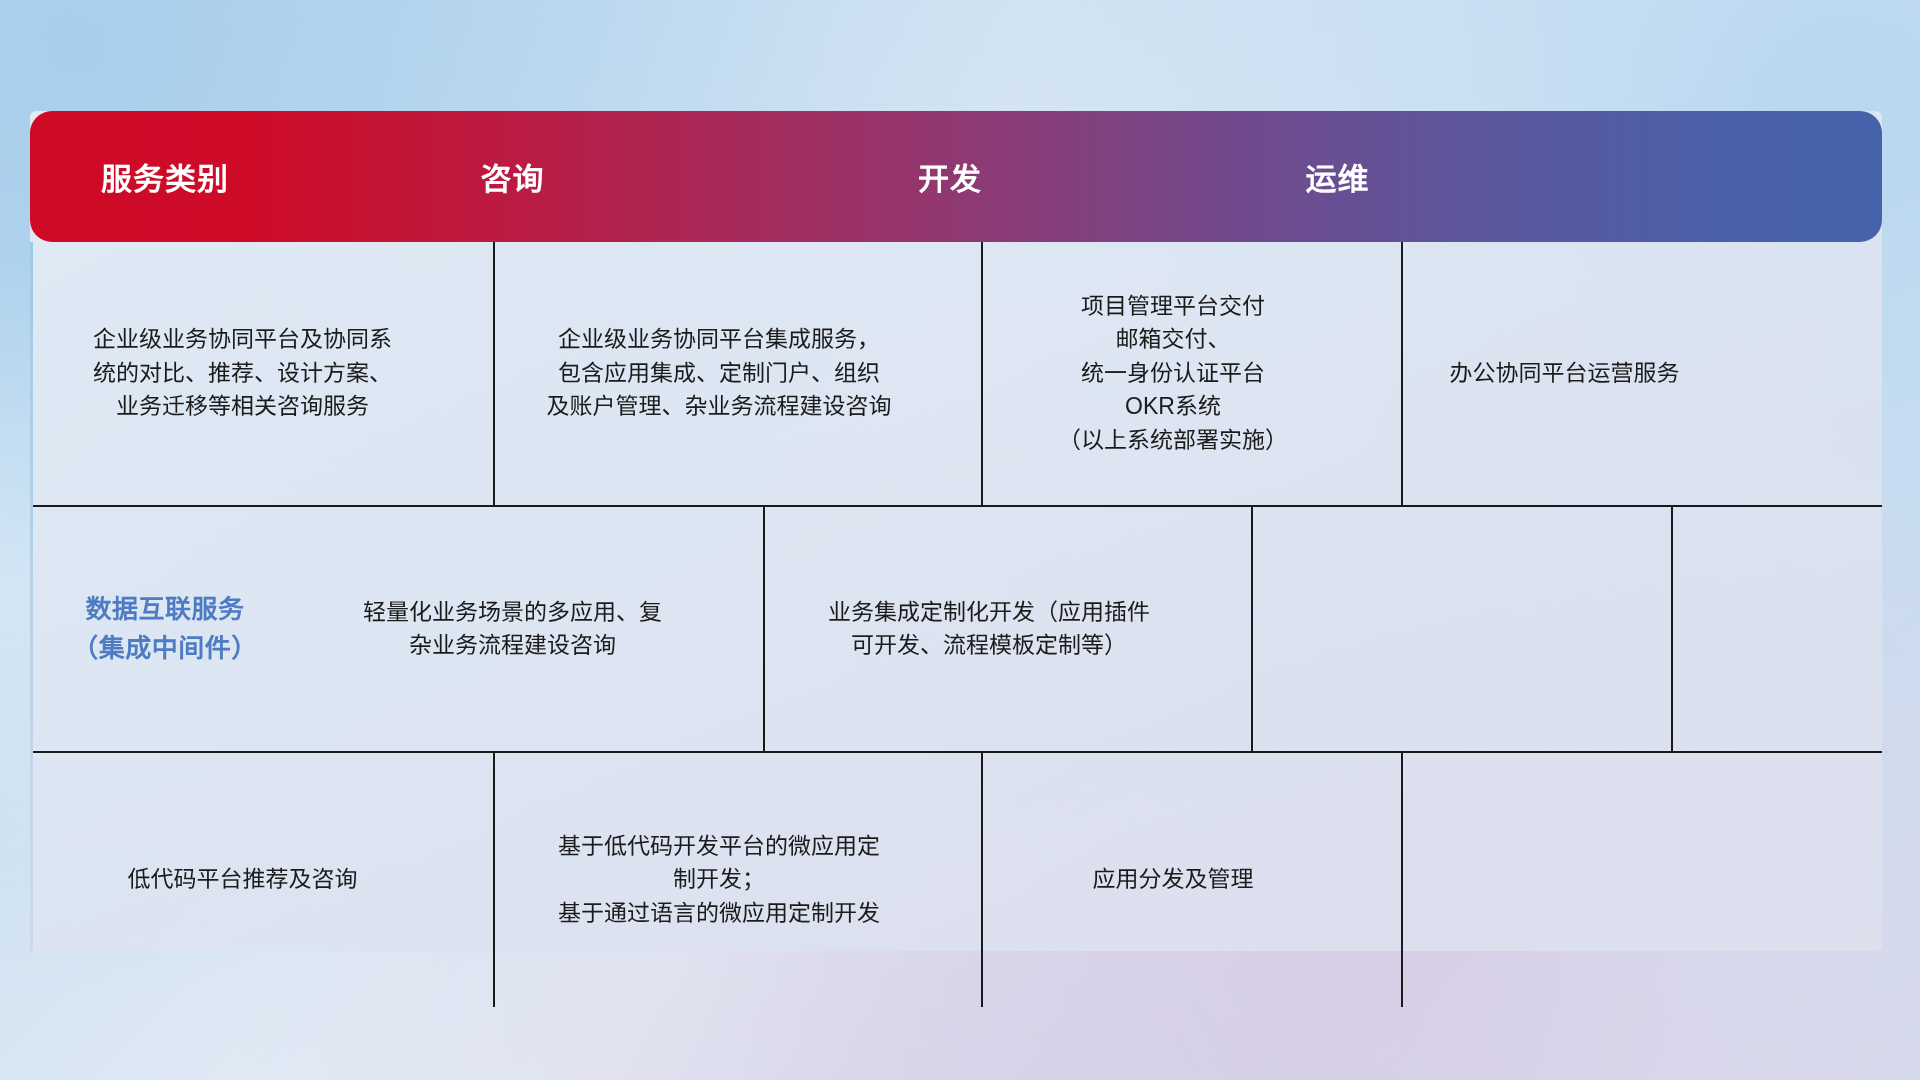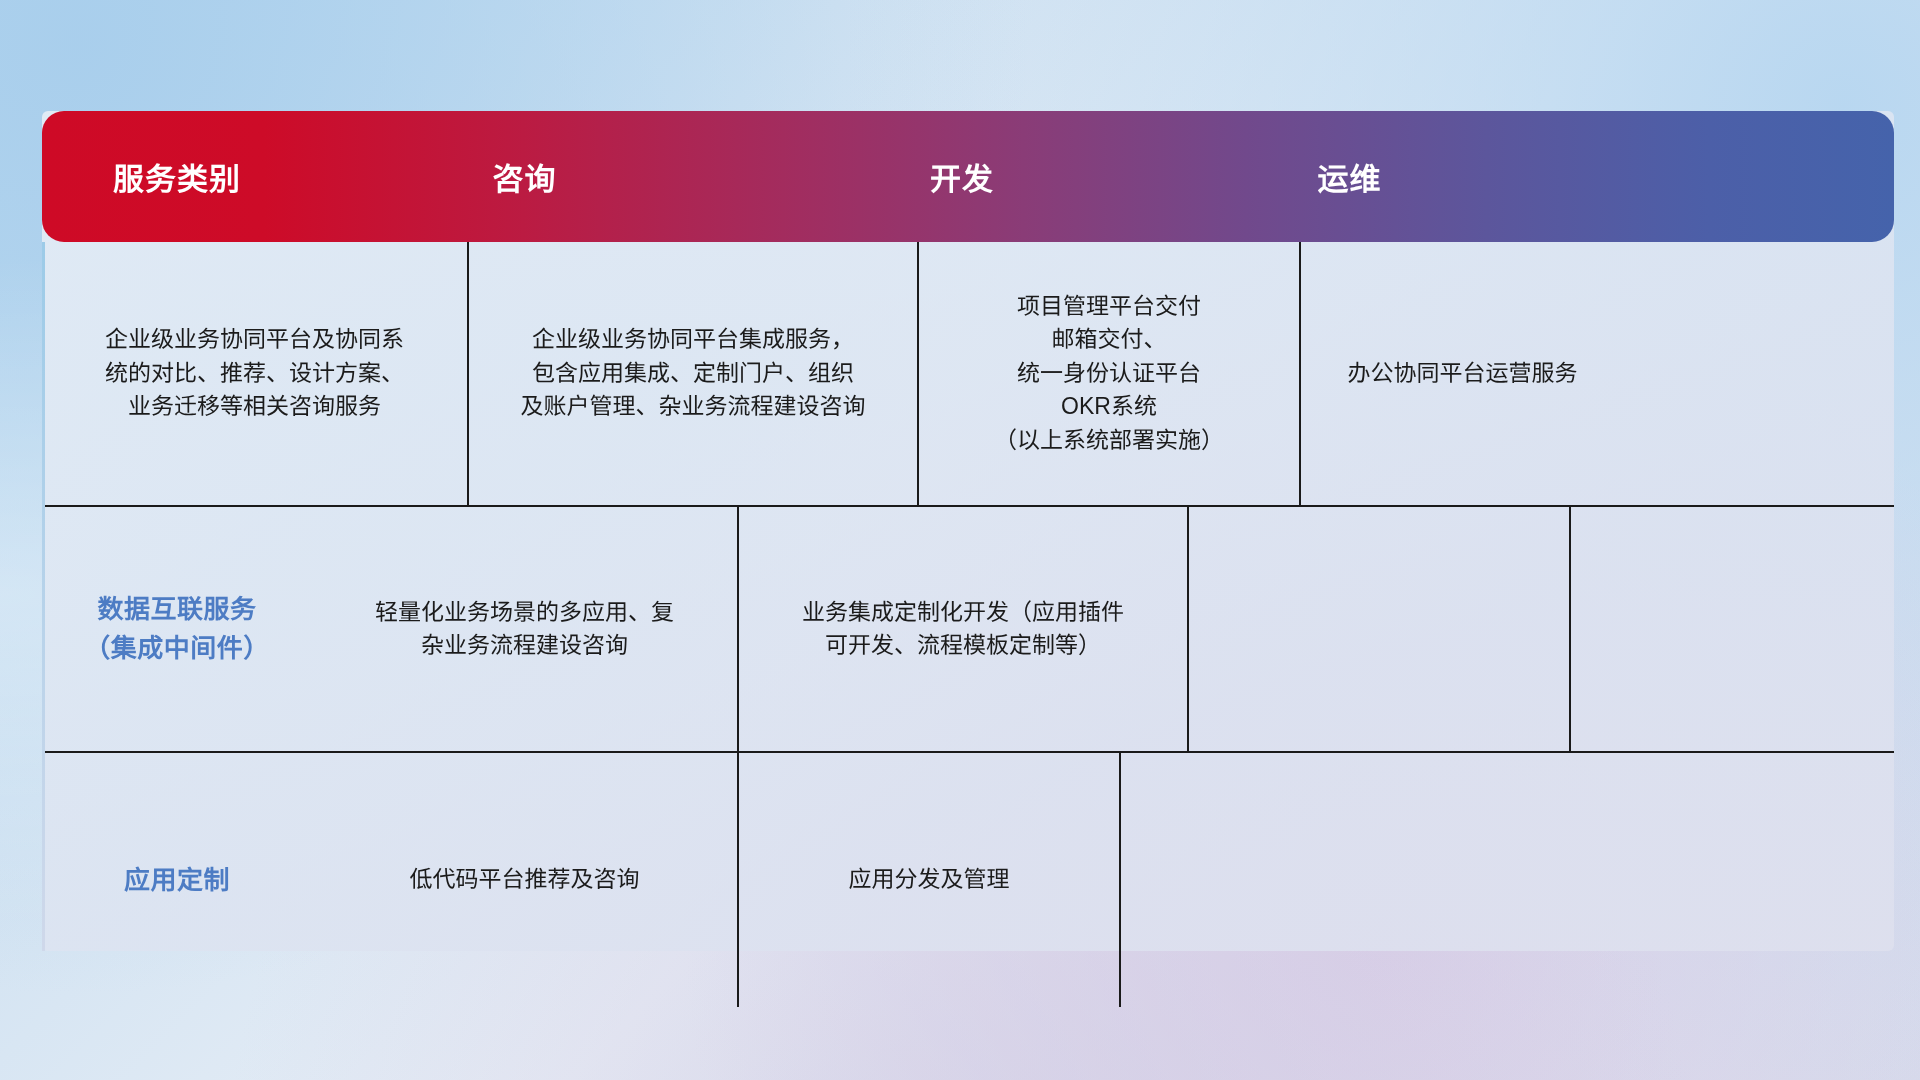--- a/index.html
+++ b/index.html
@@ -31,21 +31,21 @@
     position:absolute;
     inset:0;
     background:
       radial-gradient(ellipse at 50% 120%, rgba(205,196,224,0.55) 0%, rgba(205,196,224,0) 55%),
       radial-gradient(ellipse at 0% 55%, rgba(255,255,255,0.35) 0%, rgba(255,255,255,0) 40%);
   }
 
   
   .table-card {
     position: absolute;
-    left: 42px;
+    left: 30px;
     top: 111px;
     width: 1852px;
     height: 840px;
     background: linear-gradient(160deg,
                  rgba(229,237,246,0.92) 0%,
                  rgba(222,231,243,0.90) 35%,
                  rgba(220,226,240,0.90) 68%,
                  rgba(222,224,238,0.90) 100%);
     border-radius: 6px;
     box-sizing: border-box;
@@ -121,21 +121,21 @@
   }
   .td.rowlabel {
     color: #4d7cc4;
     font-weight: bold;
     font-size: 26px;
     line-height: 1.5;
     letter-spacing: 0.5px;
   }
 
   
-  .sep-v { border-left: 2px solid #1a1a1a; }
+  .sep-v { border-left: 2px solid #1a1a1a; margin-left: 38px; }
   
   .trow.hline { border-bottom: 2px solid #1a1a1a; }
 
   
   .left-rail {
     position: absolute;
     left: 0;
     top: 131px;
     width: 3px;
     height: 709px;
@@ -181,20 +181,22 @@
 （集成中间件）</div>
       <div class="td c1">轻量化业务场景的多应用、复
 杂业务流程建设咨询</div>
       <div class="td c2 sep-v">业务集成定制化开发（应用插件
 可开发、流程模板定制等）</div>
       <div class="td c3 sep-v"></div>
       <div class="td c4 sep-v"></div>
     </div>
 
     <div class="trow r2">
-      <div class="td rowlabel c0">应用定制</div>
       <div class="td c1">低代码平台推荐及咨询</div>
+      <div class="td c2 sep-v">基于低代码开发平台的微应用定
+制开发；
+基于通过语言的微应用定制开发</div>
       <div class="td c3 sep-v">应用分发及管理</div>
       <div class="td c4 sep-v"></div>
     </div>
 
   </div>
 </div>
 
 </body></html>

